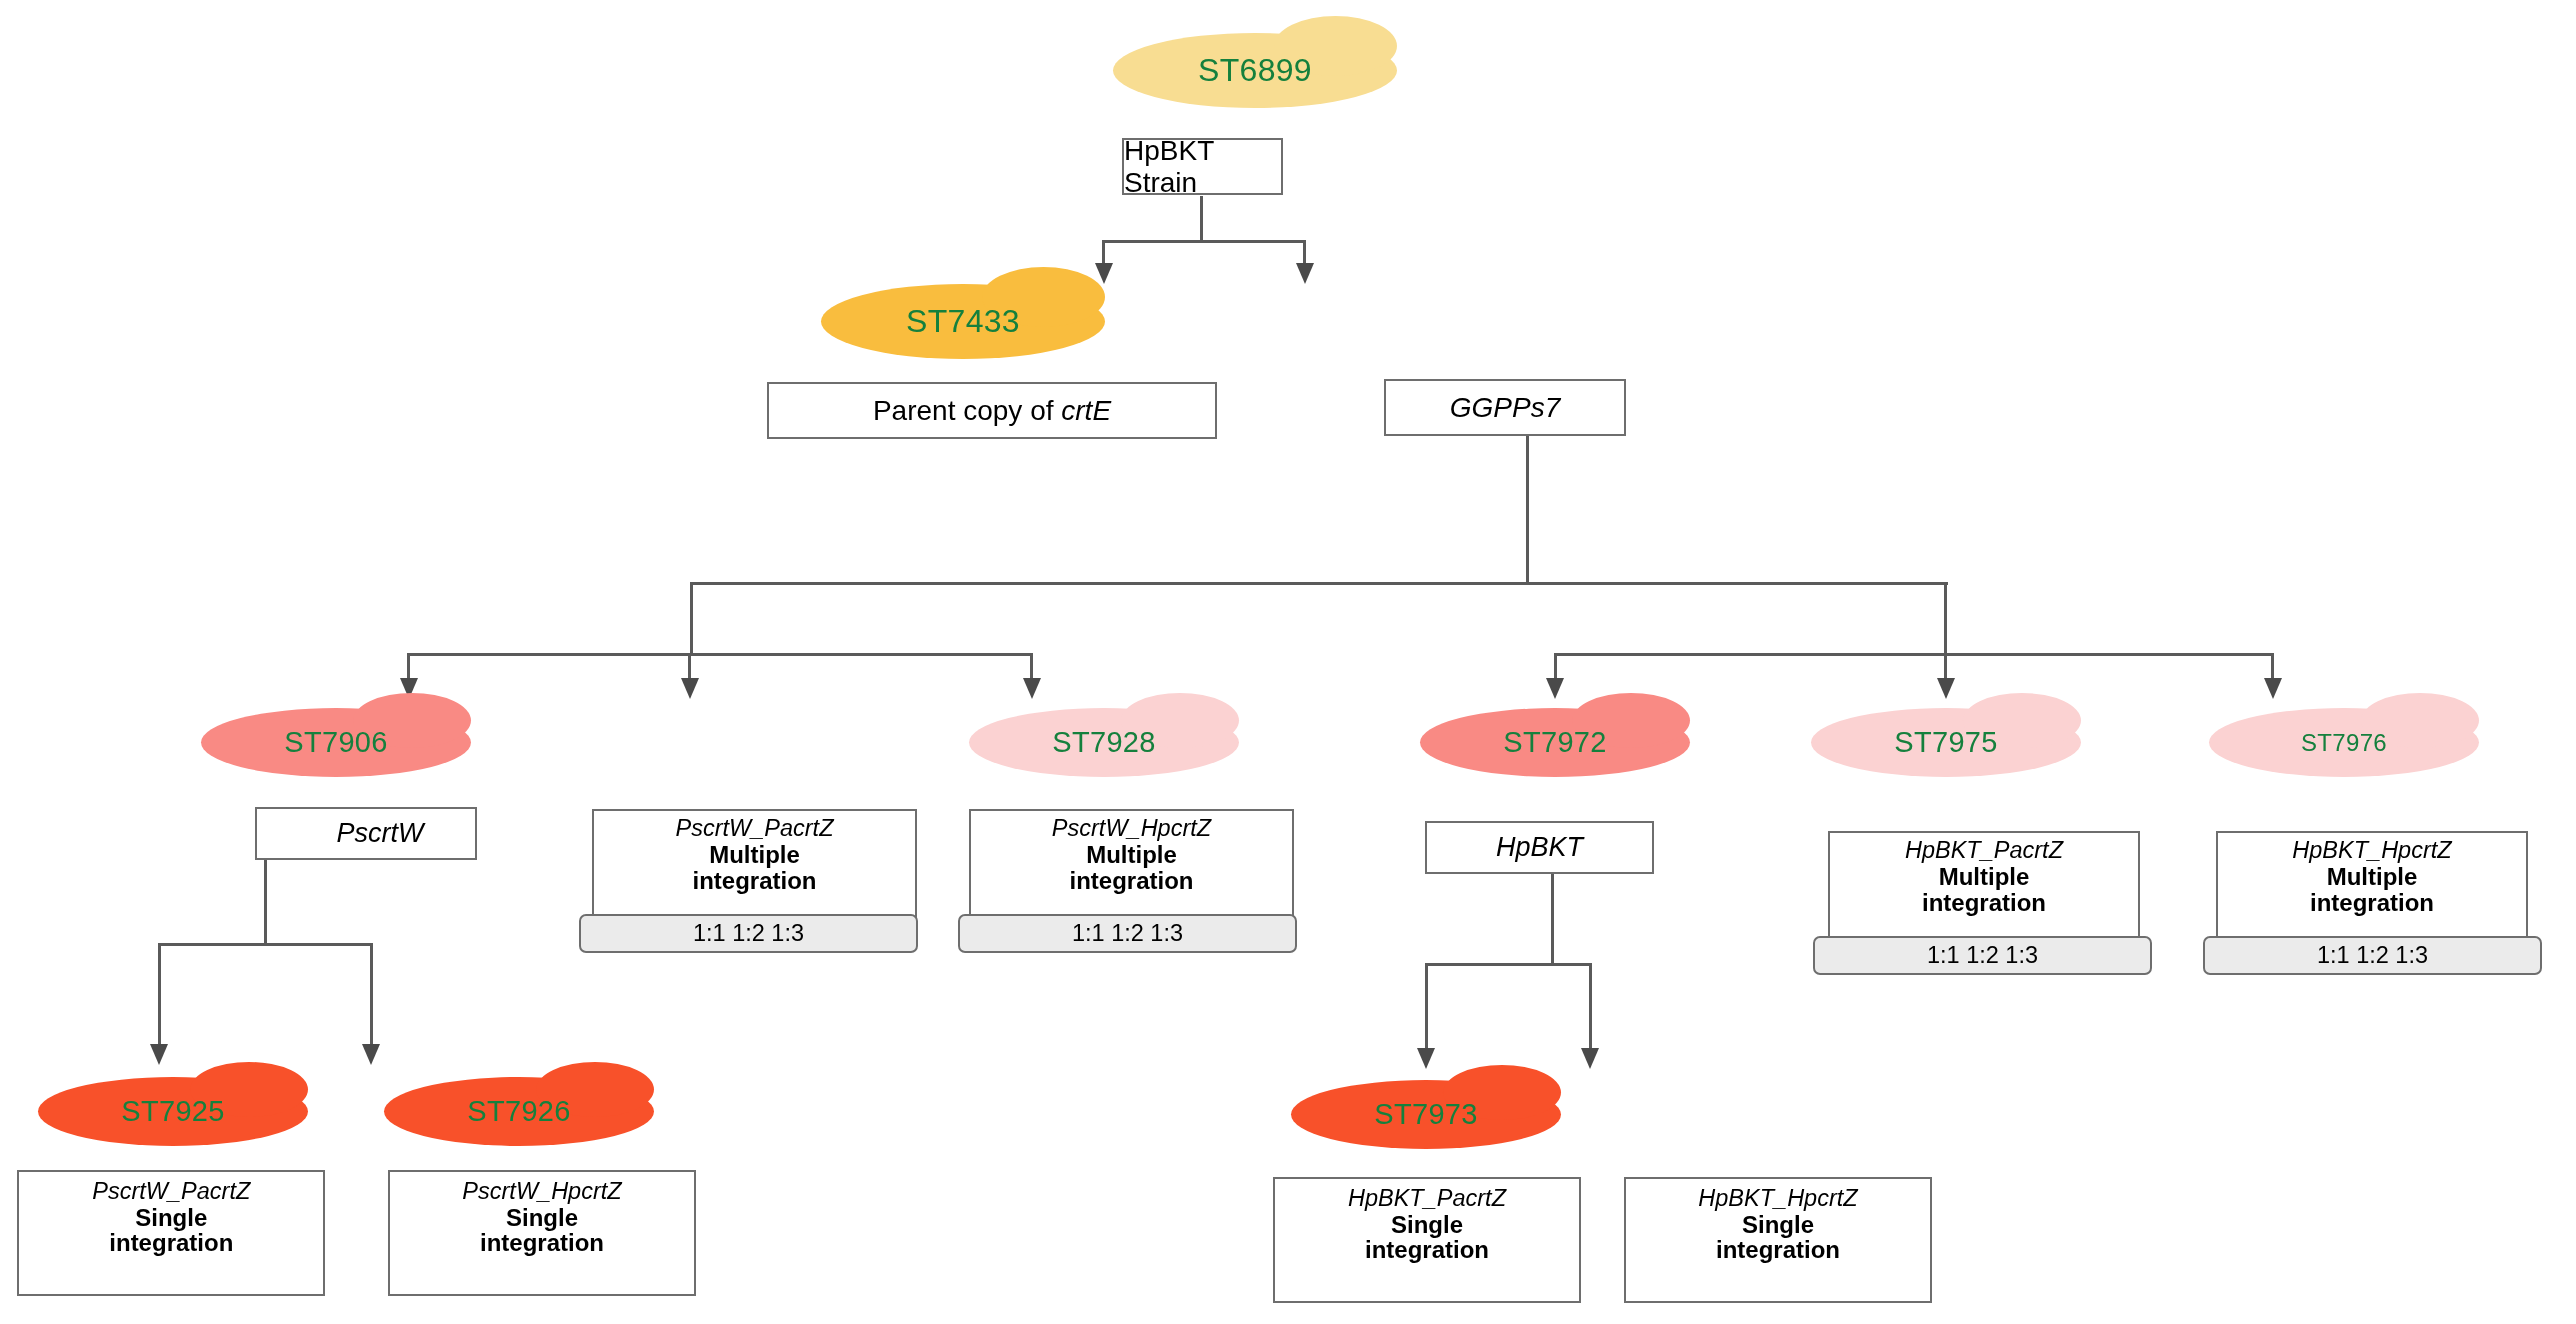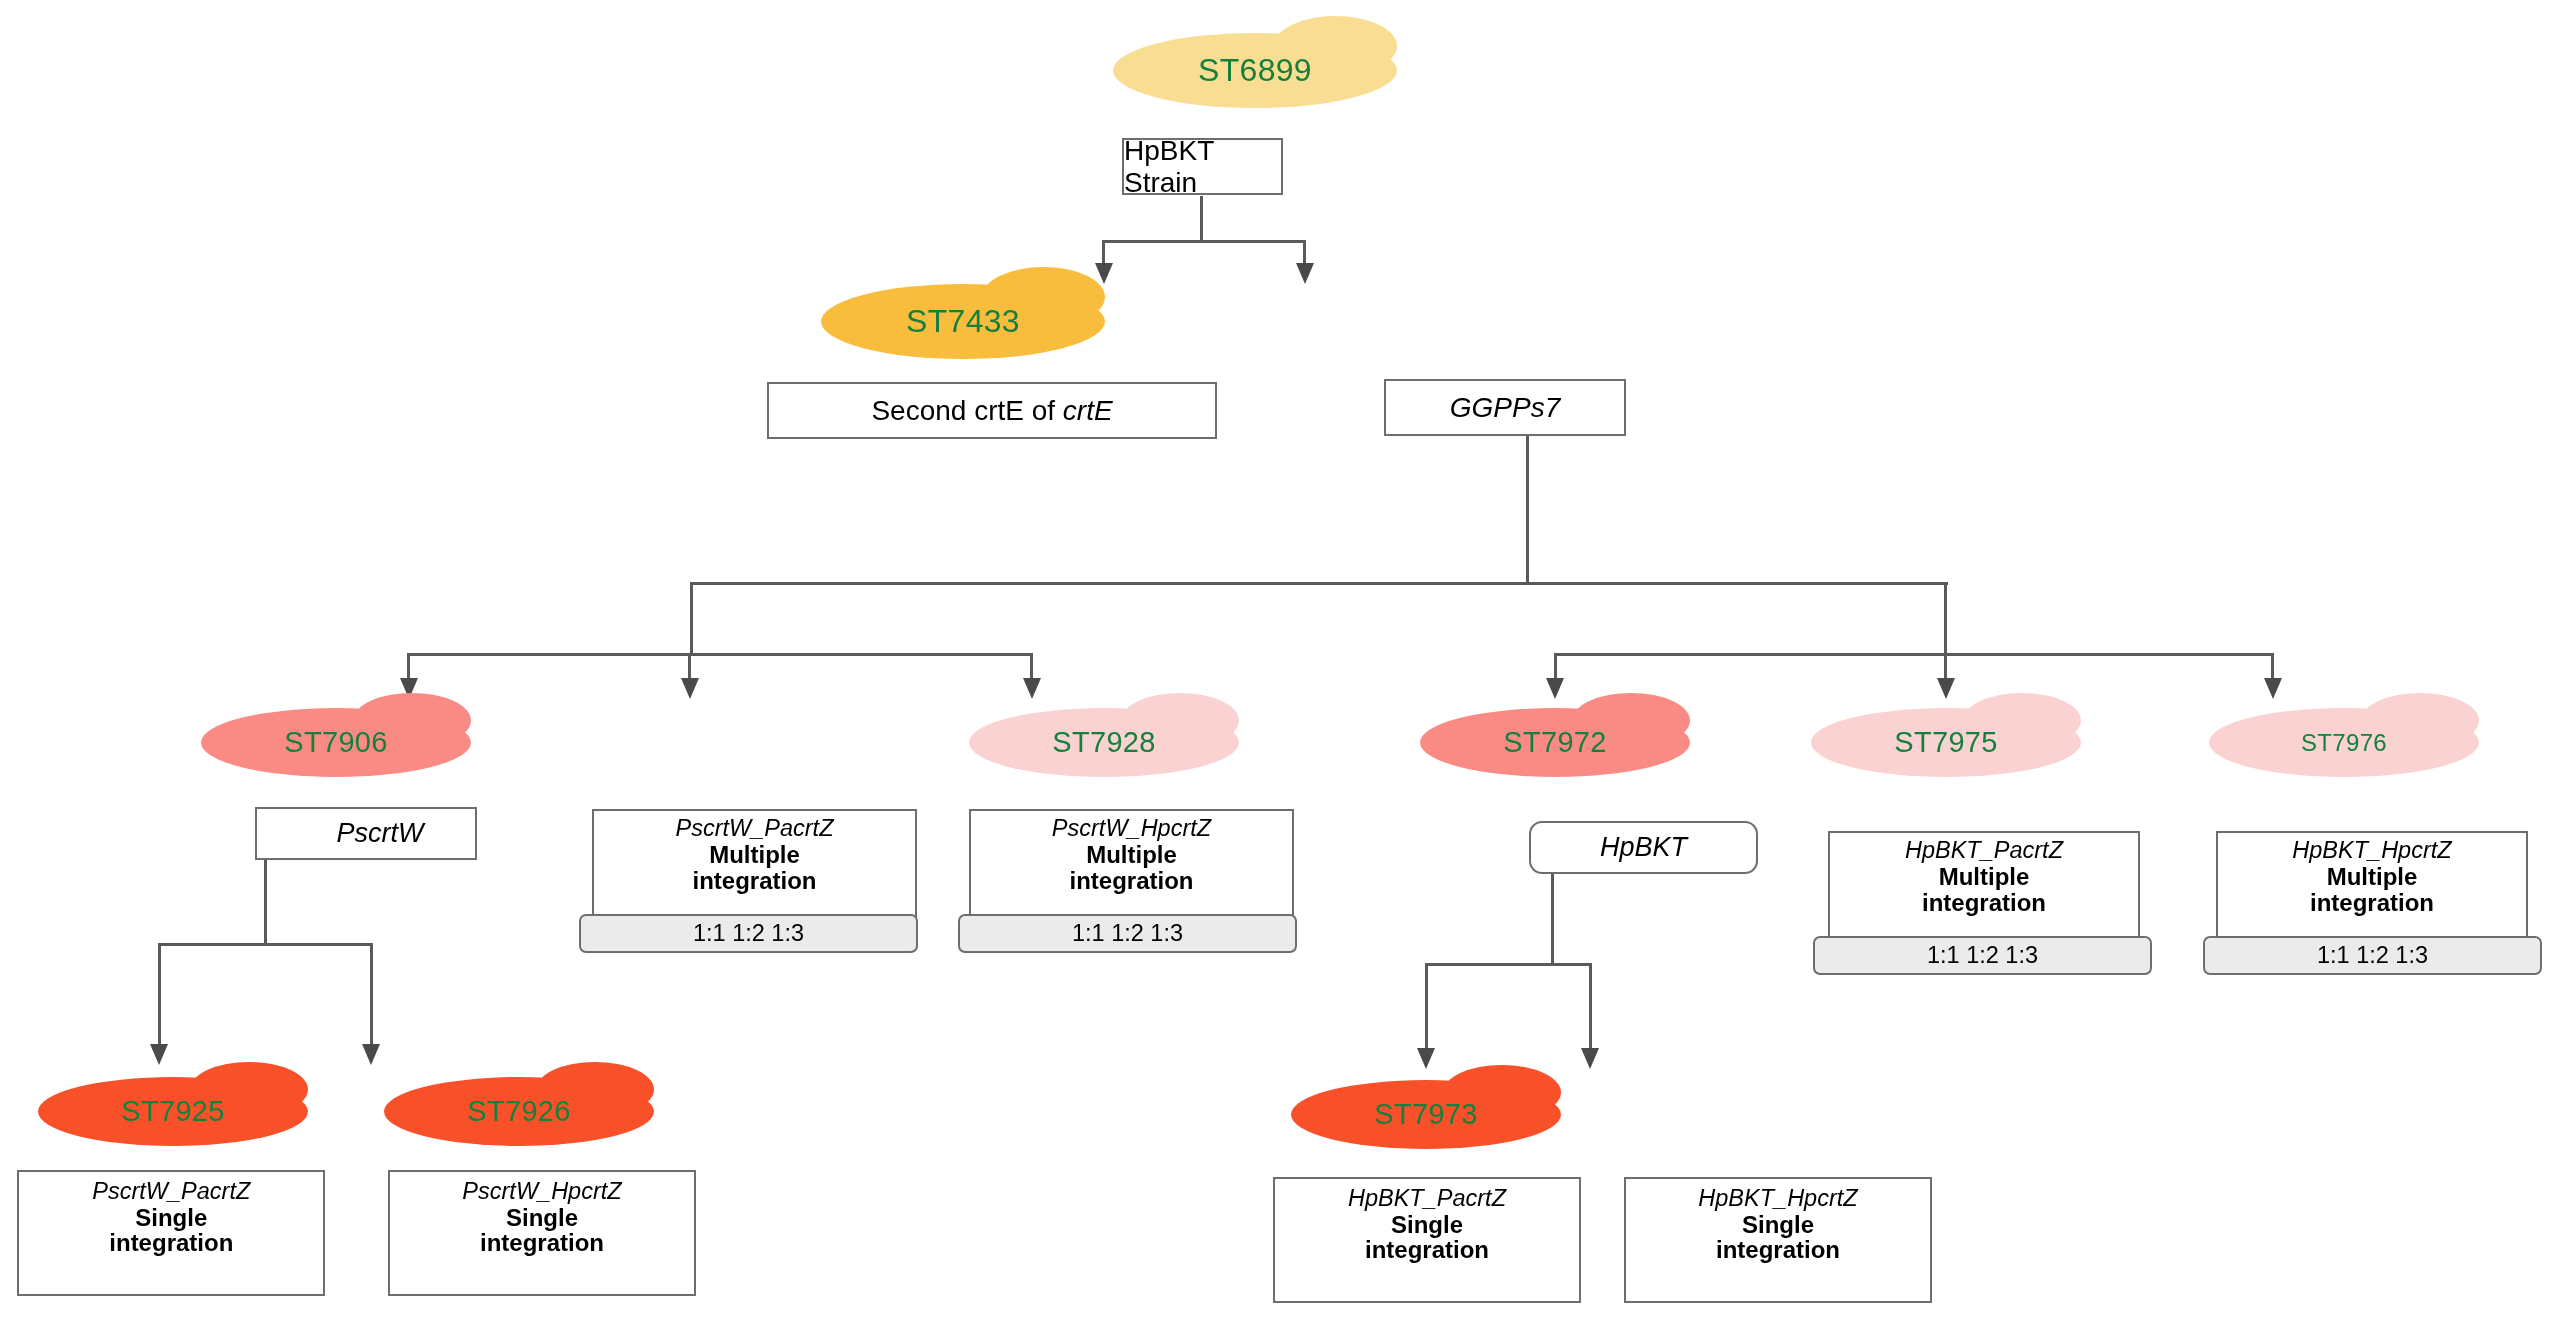--- a/index.html
+++ b/index.html
@@ -88,21 +88,21 @@
   <div class="box" style="left:1122px;top:138px;width:161px;height:57px;justify-content:center;">
     <span style="font-size:28px;">HpBKT Strain</span>
   </div>
 
   <div class="cell" style="left:821px;top:284px;width:284px;height:75px;">
     <div class="body" style="background:#f9bd3e;"></div>
     <div class="bud" style="background:#f9bd3e;left:161px;top:-16.6px;width:123px;height:60px;"></div>
     <div class="lbl" style="font-size:32px;padding-right:76px;">ST7433</div>
   </div>
   <div class="box" style="left:767px;top:382px;width:450px;height:57px;justify-content:center;">
-    <span style="font-size:28px;white-space:nowrap;"><span>Second crtE of </span><i>crtE</i></span>
+    <span style="font-size:28px;white-space:nowrap;"><span>Parent copy of </span><i>crtE</i></span>
   </div>
 
   <div class="box" style="left:1384px;top:379px;width:242px;height:57px;justify-content:center;">
     <span class="ital" style="font-size:28px;">GGPPs7</span>
   </div>
 
   <div class="cell" style="left:201px;top:708px;width:270px;height:69px;">
     <div class="body" style="background:#f98a84;"></div>
     <div class="bud" style="background:#f98a84;left:152px;top:-15.2px;width:118px;height:55px;"></div>
     <div class="lbl" style="font-size:29px;padding-right:69px;">ST7906</div>
@@ -132,21 +132,21 @@
   </div>
   <div class="ratio" style="left:958px;top:914px;width:339px;height:39px;font-size:23.5px;">
     <span>1:1   1:2   1:3</span>
   </div>
 
   <div class="cell" style="left:1420px;top:708px;width:270px;height:69px;">
     <div class="body" style="background:#f98a84;"></div>
     <div class="bud" style="background:#f98a84;left:152px;top:-15.2px;width:118px;height:55px;"></div>
     <div class="lbl" style="font-size:29px;padding-right:69px;">ST7972</div>
   </div>
-  <div class="box" style="left:1529px;top:821px;width:229px;height:53px;justify-content:center;border-radius:13px;">
+  <div class="box" style="left:1425px;top:821px;width:229px;height:53px;justify-content:center;">
     <span class="ital" style="font-size:27px;">HpBKT</span>
   </div>
 
   <div class="cell" style="left:1811px;top:708px;width:270px;height:69px;">
     <div class="body" style="background:#fbd2d2;"></div>
     <div class="bud" style="background:#fbd2d2;left:152px;top:-15.2px;width:118px;height:55px;"></div>
     <div class="lbl" style="font-size:29px;padding-right:69px;">ST7975</div>
   </div>
   <div class="box" style="left:1828px;top:831px;width:312px;height:125px;padding-top:4.2px;">
     <span class="ital" style="font-size:23.5px;">HpBKT_PacrtZ</span>

